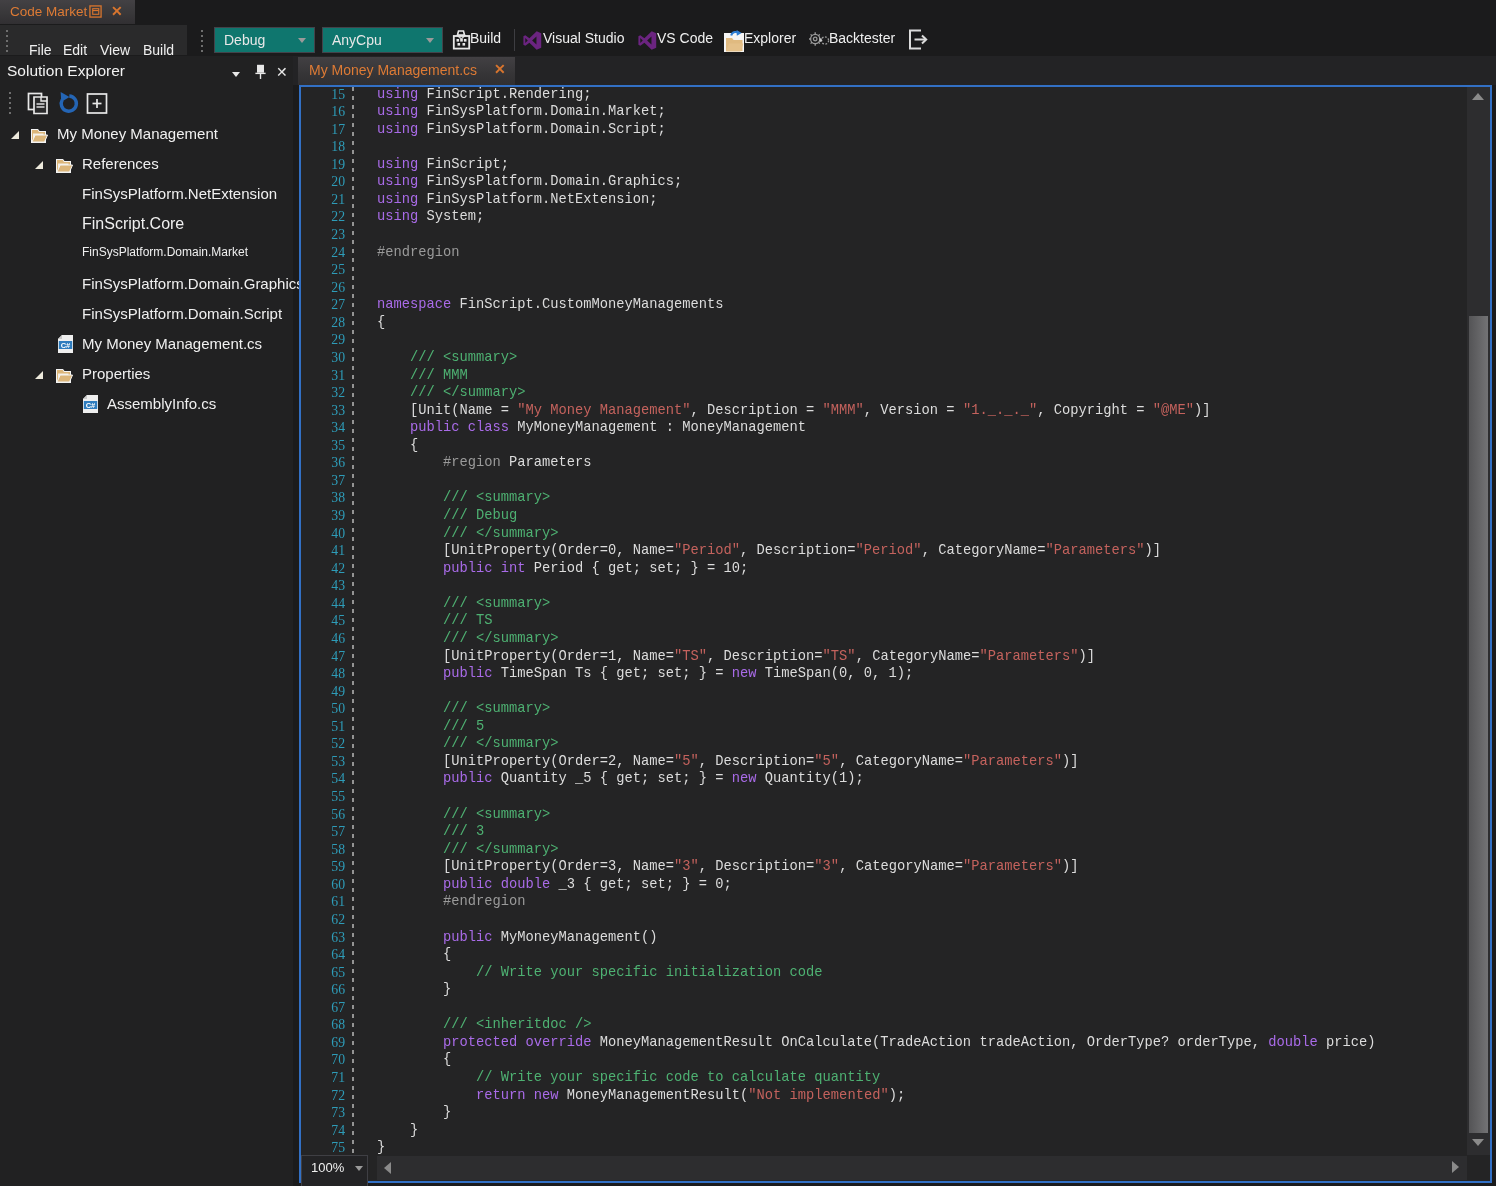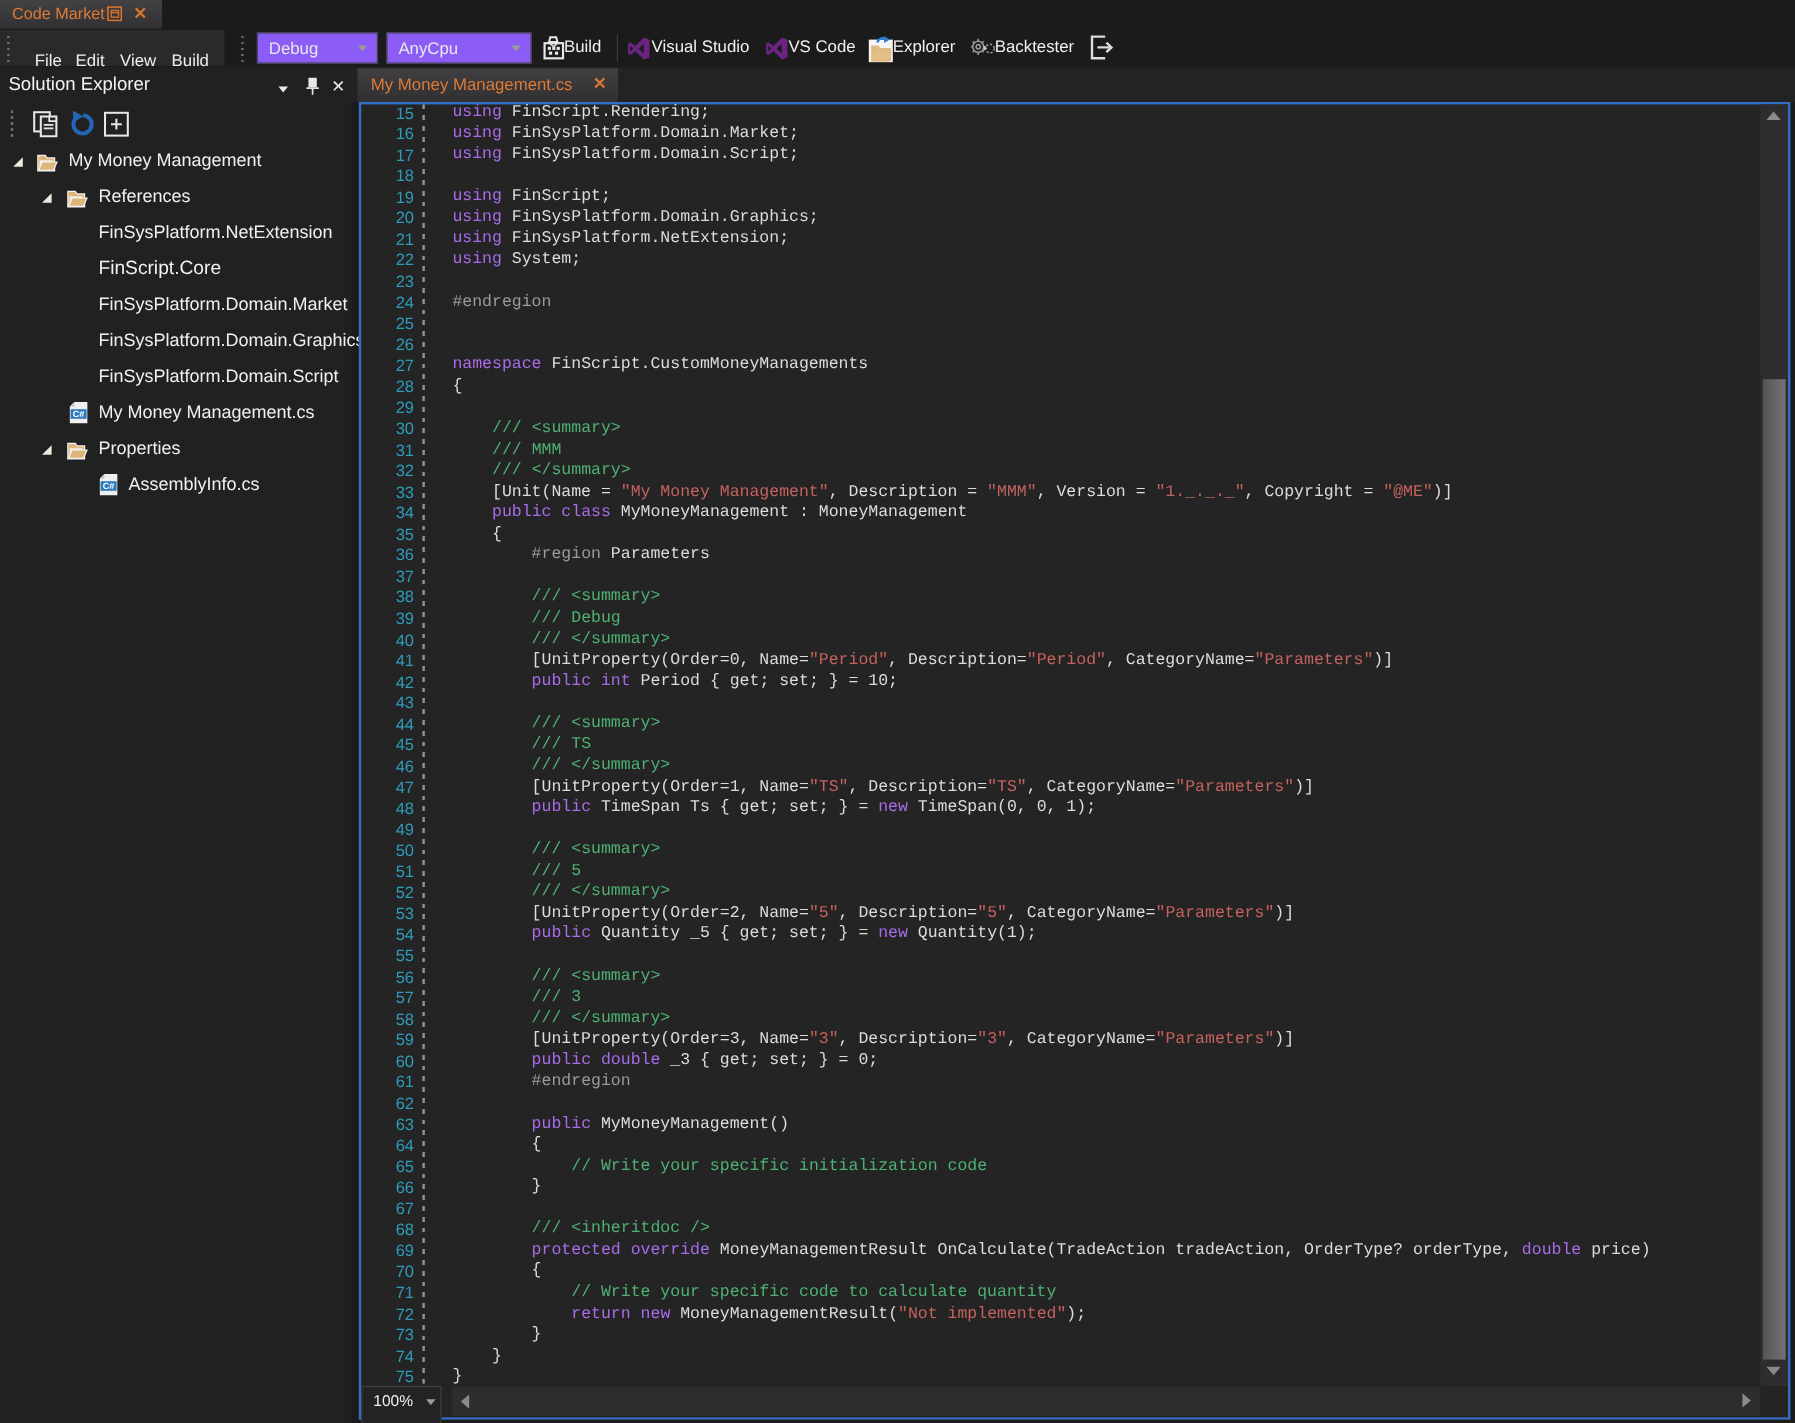--- a/index.html
+++ b/index.html
@@ -5,36 +5,36 @@
   font-family:"Liberation Sans",sans-serif; }
 .abs { position:absolute; }
 #titlebar { position:absolute; left:0; top:0; width:1496px; height:24px; background:#1B1B1C; }
 #titletab { position:absolute; left:0; top:0; width:135px; height:24px;
   background:linear-gradient(#434144,#39383A 55%,#312F32); }
 #titletab .t { position:absolute; left:10px; top:4px; font-size:13.5px; color:#DE7B35; }
 #titletab .x { position:absolute; left:111px; top:3px; font-size:14px; color:#D8752E; font-weight:bold; }
 #menurow { position:absolute; left:0; top:24px; width:1496px; height:32px; background:#1B1B1C; }
 #menuchunk { position:absolute; left:0px; top:25px; width:187px; height:30px; background:#2A2A2B; }
 .mitem { position:absolute; top:30px; font-size:14px; color:#EFEFEF;margin-top:12px; }
-.combo { position:absolute; top:27px; height:26px; background:#8b5cf6; border:1px solid #43434A; }
+.combo { position:absolute; top:27px; height:26px; background:#0f766e; border:1px solid #43434A; }
 .combo .lbl { position:absolute; left:9px; top:4px; font-size:14px; color:#E8E8E8; }
 .combo .arr { position:absolute; right:8px; top:10px; width:0; height:0;
   border-left:4px solid transparent; border-right:4px solid transparent; border-top:5px solid #9A9A9A; }
 .tbtxt { position:absolute; top:30px; font-size:14px; color:#F0F0F0; }
 #panel { position:absolute; left:0; top:56px; width:293px; height:1130px; background:#212122; }
 .ttext { color:#F0F0F0; white-space:nowrap; }
 #tabrow { position:absolute; left:293px; top:56px; width:1203px; height:29px; background:#232325; }
 #doctab { position:absolute; left:298px; top:57px; width:217px; height:28px;
   background:linear-gradient(#424043,#363537 60%,#302F31); }
 #doctab .t { position:absolute; left:11px; top:5px; font-size:14px; color:#DE7B35; }
 #doctab .x { position:absolute; left:196px; top:4px; font-size:14px; color:#D8752E; font-weight:bold; }
 #editor { position:absolute; left:299px; top:85px; width:1193px; height:1098px;
   border:2px solid #3270C5; background:#242425; }
 #lnums { position:absolute; left:301px; top:85.5px; width:44px; text-align:right;
-  font-family:Liberation Sans, sans-serif; font-size:13.76px; line-height:17.57px; color:#2E9CB8;
+  font-family:Liberation Serif, serif; font-size:13.76px; line-height:17.57px; color:#2E9CB8;
   white-space:pre; }
 #dashline { position:absolute; left:352px; top:87px; width:2px; height:1066px;
   background:repeating-linear-gradient(to bottom,#949494 0 4px,transparent 4px 9px); }
 #code { position:absolute; left:377px; top:85.5px; font-family:"Liberation Mono",monospace;
   font-size:13.76px; line-height:17.57px; color:#DCDCDC; white-space:pre; }
 #code i { font-style:normal; }
 #code .k { color:#A96BE8; }
 #code .c { color:#4EB172; }
 #code .s { color:#C4625D; }
 #code .g { color:#9A9A9A; }
@@ -170,21 +170,21 @@
   </svg>
 <svg class="abs" style="left:55px;top:157px" width="19" height="17" viewBox="0 0 19 17">
     <path d="M1 2 h7 l1.5 2 H16 v12 H1 Z" fill="#F3F3F3"></path>
     <path d="M2 3 h5.6 l1.4 2 H15 v10 H2 Z" fill="#DCB67A"></path>
     <path d="M3 6.5 h10.5 v7.5 H3 Z" fill="#F5EFE3"></path>
     <path d="M2 15 l3.2-7 h12.3 l-3 7 Z" fill="#DCB67A" stroke="#F3F3F3" stroke-width="1"></path>
   </svg>
 <div class="abs ttext" style="left:82px;top:155px;font-size:15px">References</div>
 <div class="abs ttext" style="left:82px;top:185px;font-size:15px">FinSysPlatform.NetExtension</div>
 <div class="abs ttext" style="left:82px;top:215px;font-size:16px">FinScript.Core</div>
-<div class="abs ttext" style="left:82px;top:245px;font-size:15px">FinSysPlatform.Domain.Market</div>
+<div class="abs ttext" style="left:82px;top:245px;font-size:12px">FinSysPlatform.Domain.Market</div>
 <div class="abs ttext" style="left:82px;top:275px;font-size:15px">FinSysPlatform.Domain.Graphics</div>
 <div class="abs ttext" style="left:82px;top:305px;font-size:15px">FinSysPlatform.Domain.Script</div>
 <svg class="abs" style="left:58px;top:335px" width="15" height="18" viewBox="0 0 15 18">
     <path d="M4 0 H15 V18 H0 V4 Z" fill="#EFEFEF"></path>
     <path d="M4 0 V4 H0 Z" fill="#C9C9C9"></path>
     <rect x="0.8" y="6" width="13.4" height="8" fill="#2E7CBE"></rect>
     <text x="7.5" y="12.6" font-family="Liberation Sans" font-size="7.5" font-weight="bold" fill="#fff" text-anchor="middle">C#</text>
   </svg>
 <div class="abs ttext" style="left:82px;top:335px;font-size:15px">My Money Management.cs</div>
 <svg class="abs" style="left:35px;top:371px" width="9" height="9">

